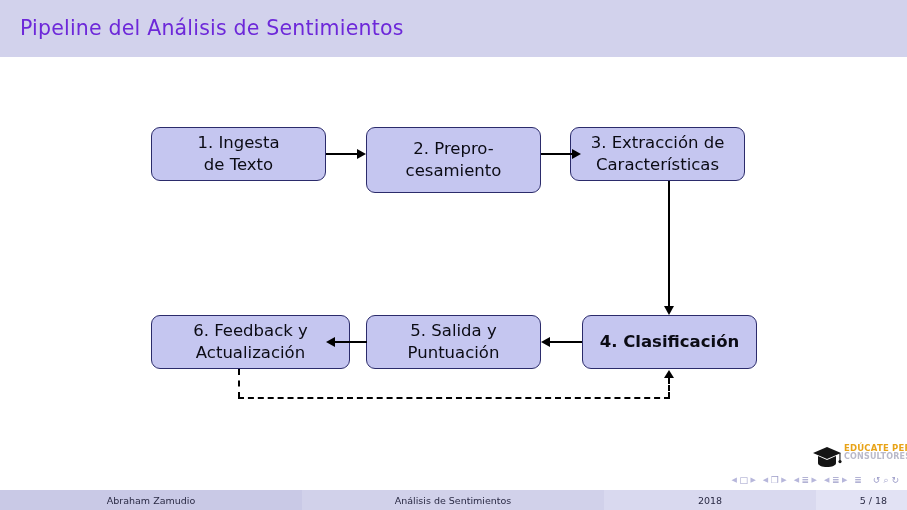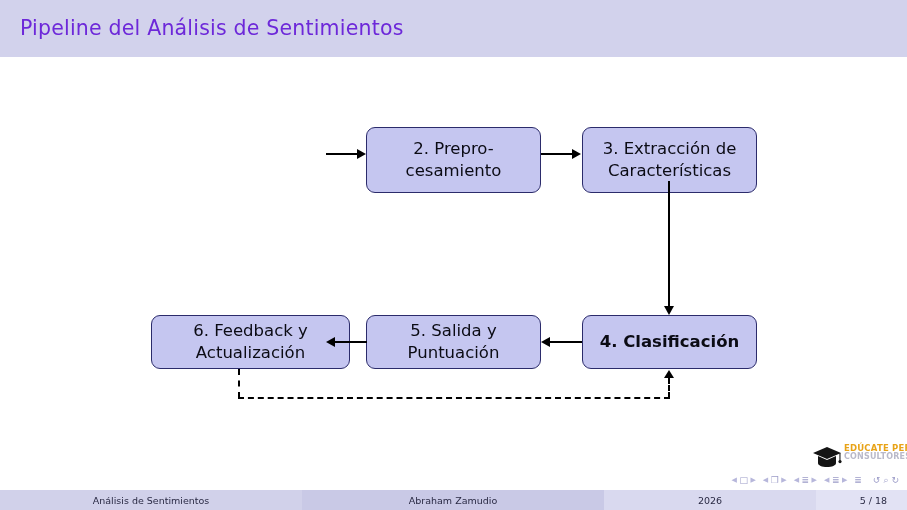--- a/index.html
+++ b/index.html
@@ -186,27 +186,31 @@
 </style>
 </head>
 <body>
 
 <div id="title-bar">
   <div id="title-text">Pipeline del Análisis de Sentimientos</div>
 </div>
 
 <div id="canvas">
 
+  <div class="flow-box" style="left:151px; top:70px; width:175px; height:54px;">
+    <span class="ln">1. Ingesta</span>
+    <span class="ln">de Texto</span>
+  </div>
 
   <div class="flow-box" style="left:366px; top:70px; width:175px; height:66px;">
     <span class="ln">2. Prepro-</span>
     <span class="ln">cesamiento</span>
   </div>
 
-  <div class="flow-box" style="left:582px; top:70px; width:175px; height:66px;">
+  <div class="flow-box" style="left:570px; top:70px; width:175px; height:54px;">
     <span class="ln">3. Extracción de</span>
     <span class="ln">Características</span>
   </div>
 
   <div class="flow-box" style="left:151px; top:258px; width:199px; height:54px;">
     <span class="ln">6. Feedback y</span>
     <span class="ln">Actualización</span>
   </div>
 
   <div class="flow-box" style="left:366px; top:258px; width:175px; height:54px;justify-content:center;">
@@ -275,17 +279,17 @@
     <span class="tri">▶</span>
   </span>
   <span class="sym">≣</span>
   <span class="spc"></span>
   <span class="sym">↺</span>
   <span class="sym">⌕</span>
   <span class="sym">↻</span>
 </div>
 
 <div id="footer">
+  <div class="foot-seg" id="foot-author">Abraham Zamudio</div>
   <div class="foot-seg" id="foot-title">Análisis de Sentimientos</div>
-  <div class="foot-seg" id="foot-author">Abraham Zamudio</div>
-  <div class="foot-seg" id="foot-date">2026</div>
+  <div class="foot-seg" id="foot-date">2018</div>
   <div class="foot-seg" id="foot-page">5 / 18</div>
 </div>
 
 </body></html>

